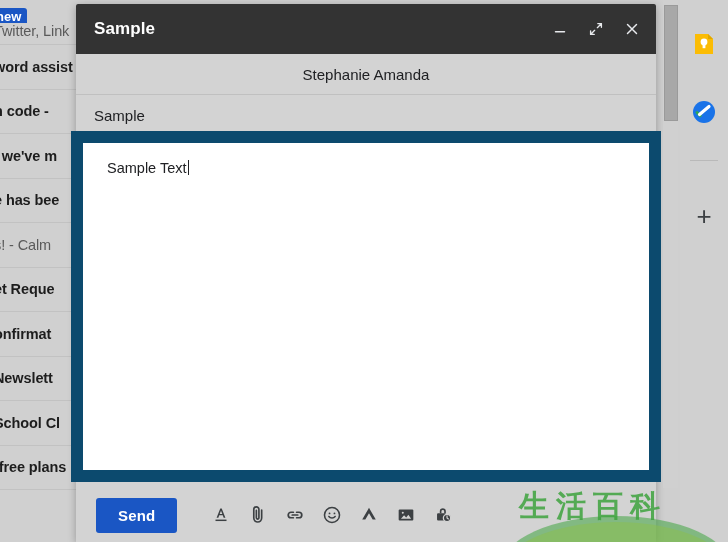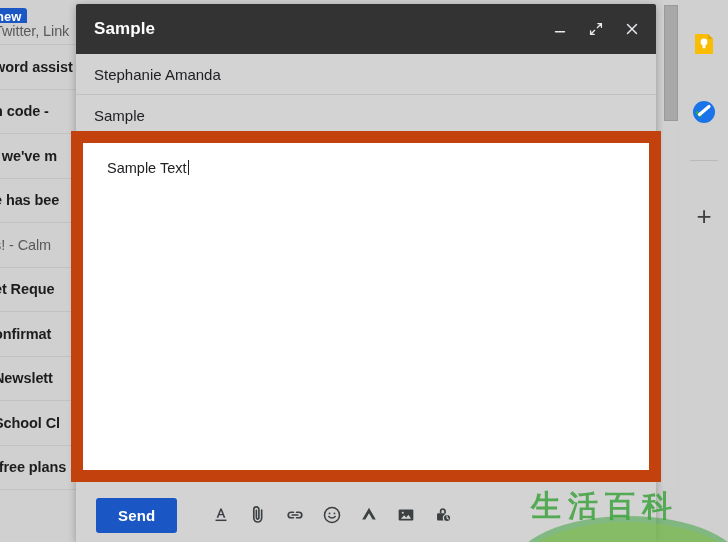--- a/index.html
+++ b/index.html
@@ -101,35 +101,35 @@
 
   .field {
     height: 41px;
     display: flex; align-items: center;
     padding: 0 18px;
     border-bottom: 1px solid #c0c0c0;
     font-size: 15px;
     color: #202124;
     background: #d3d3d3;
   }
-  .field.to { border-bottom: 1px solid #c0c0c0; }
+  .field.to { border-bottom: 1px solid #c0c0c0; justify-content: center; }
 
   .body-area {
     position: absolute;
     left: 0; top: 132px;
     width: 580px; height: 360px;
     background: #d3d3d3;
   }
 
   
   .green-box {
     position: absolute;
     left: 71px; top: 131px;
     width: 590px; height: 351px;
-    background: #c2410c;
+    background: #0c4a6e;
     z-index: 6;
   }
   .green-inner {
     position: absolute;
     left: 12px; top: 12px;
     right: 12px; bottom: 12px;
     background: #ffffff;
   }
   .body-text {
     position: absolute;
@@ -192,21 +192,21 @@
     left: 664px; top: 5px;
     width: 14px; height: 116px;
     background: #a8a8a8;
     border: 1px solid #9a9a9a;
     z-index: 3;
   }
 
   
   .watermark {
     position: absolute;
-    right: 0; bottom: 0;
+    right: 12px; bottom: 0;
     width: 205px; height: 58px;
     z-index: 9;
     overflow: hidden;
   }
   .wm-chars {
     position: absolute;
     left: 8px; top: 2px;
     font-size: 30px;
     letter-spacing: 7px;
     color: #3fa43f;

